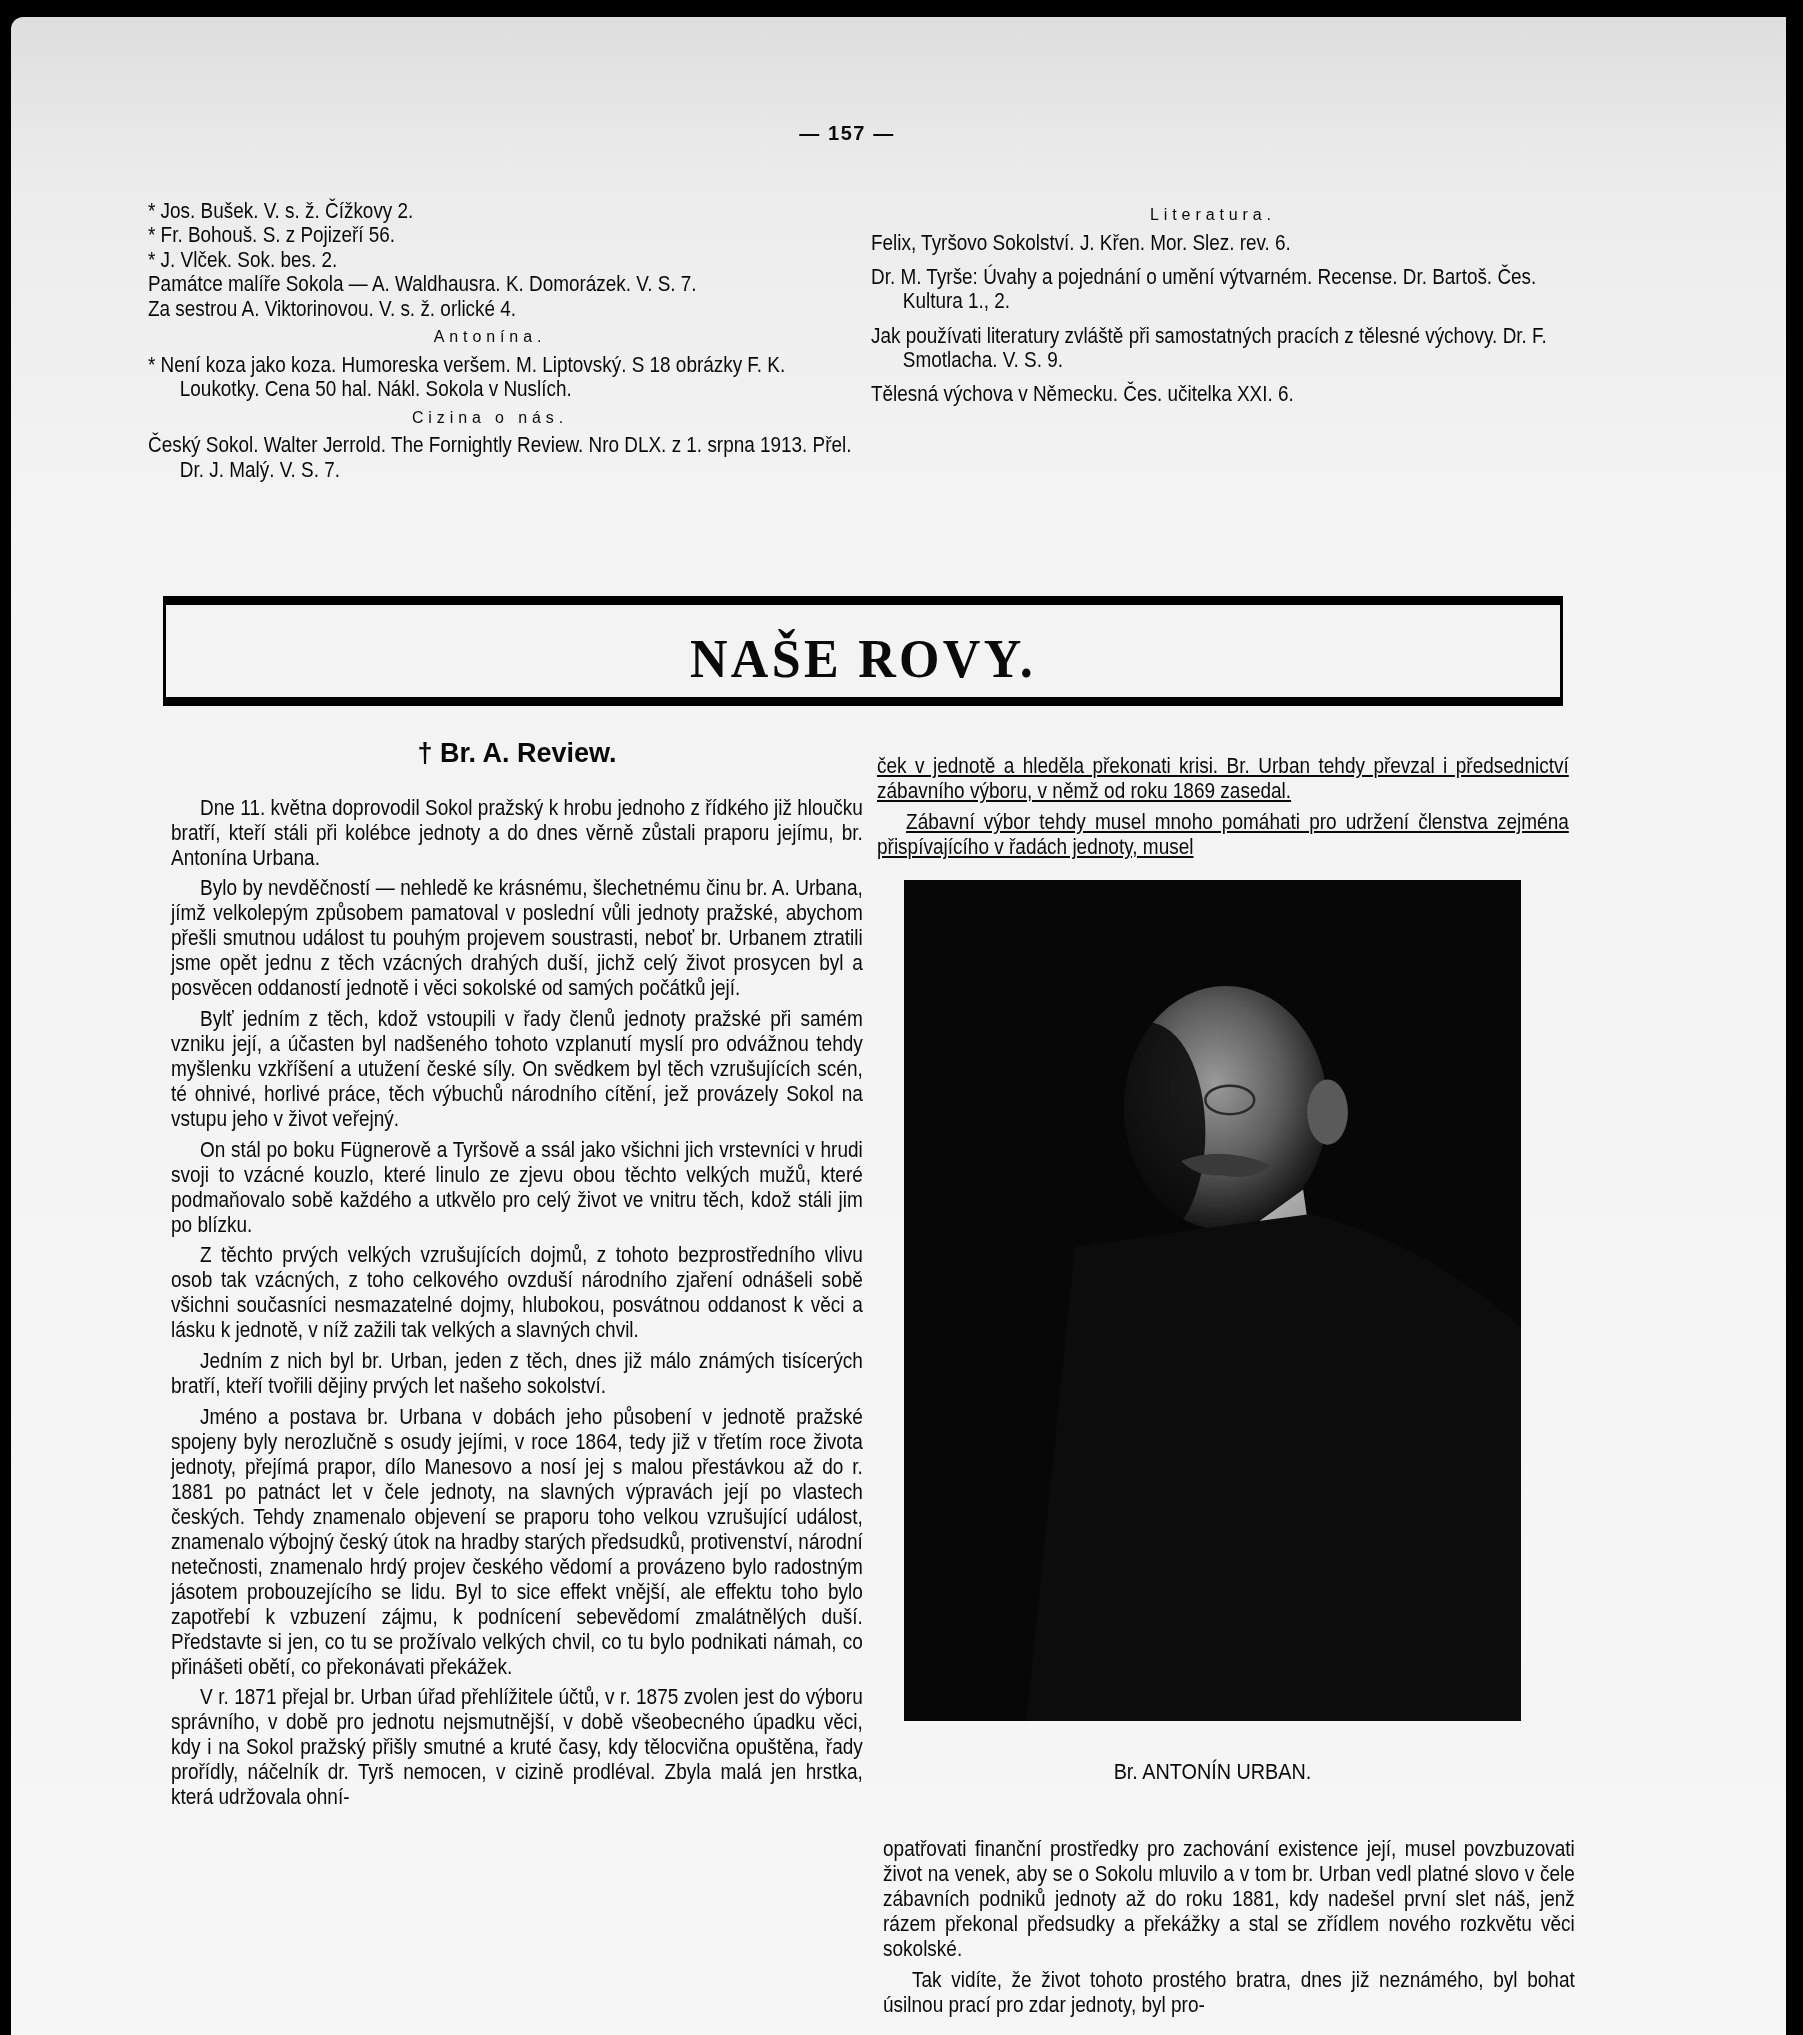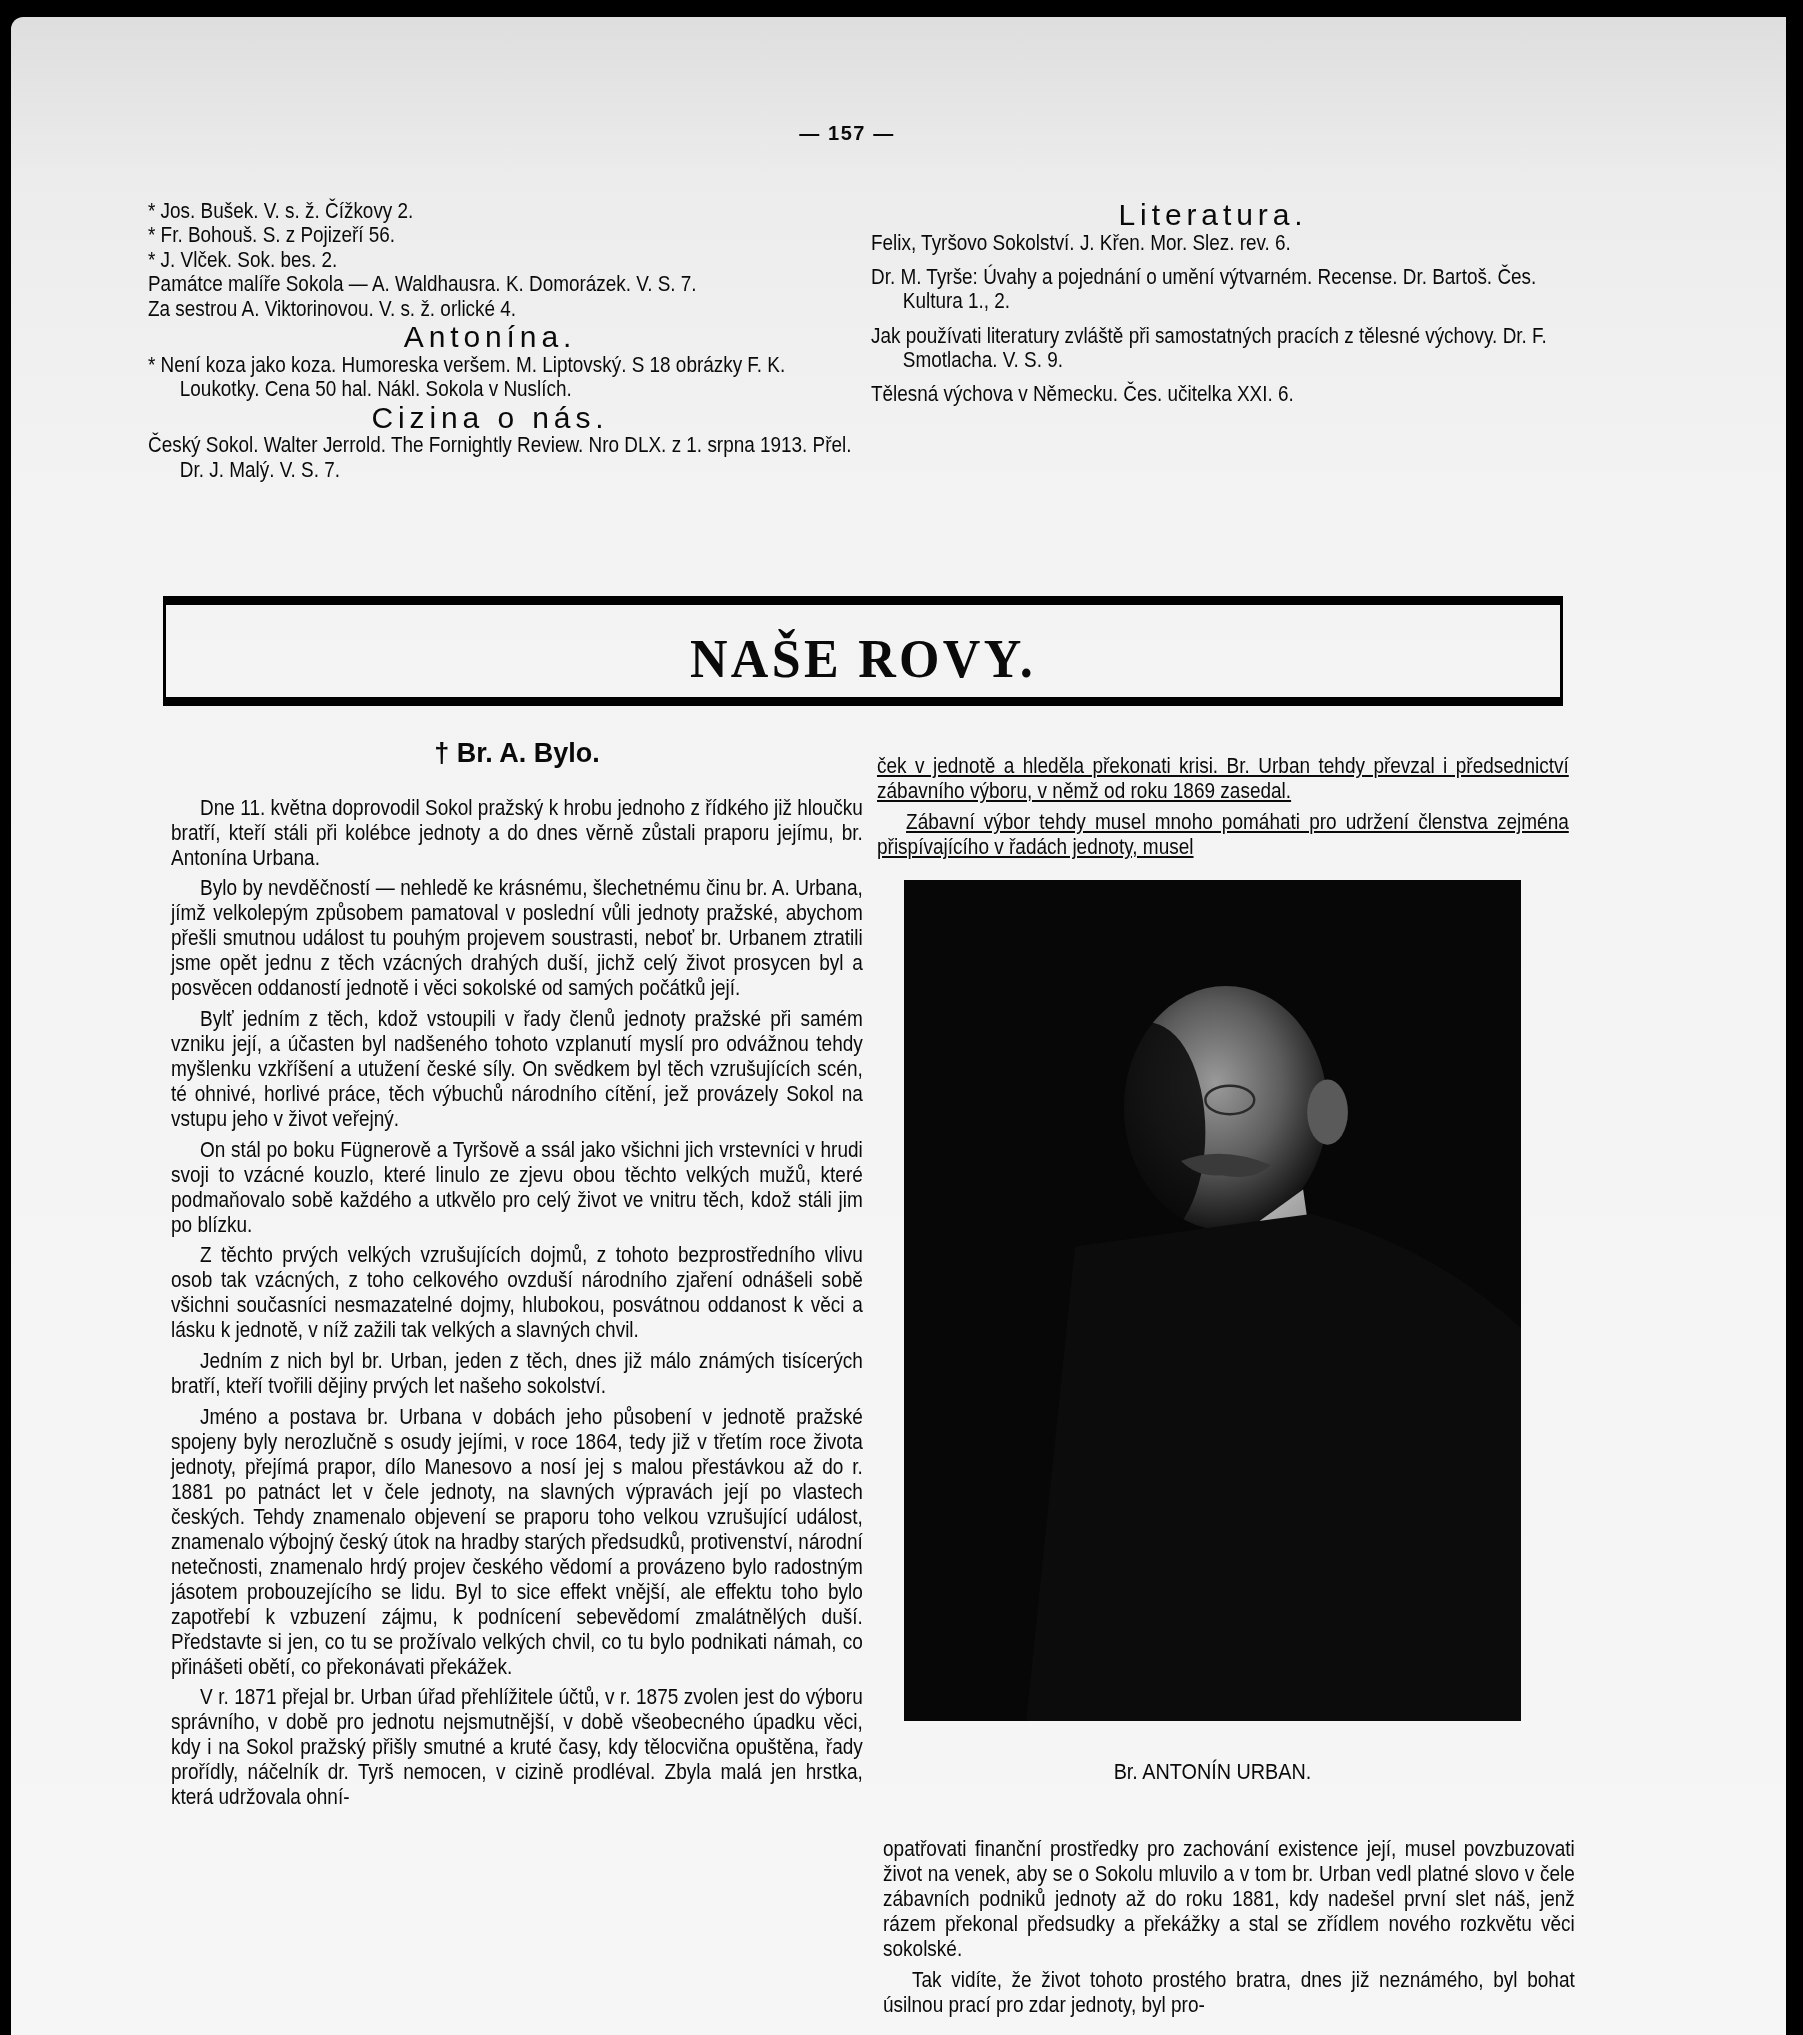--- a/index.html
+++ b/index.html
@@ -22,21 +22,21 @@
   }
   .col { position: absolute; font-family: "Liberation Sans", "DejaVu Sans", sans-serif; }
   .top-left { left: 148px; top: 199px; width: 684px; }
   .top-right { left: 871px; top: 199px; width: 684px; }
   .entry {
     font-size: 22px; line-height: 24.4px; margin: 0;
     text-indent: -37px; padding-left: 37px;
     transform: scaleX(0.86); transform-origin: left top; width: 116%;
   }
   .section-head {
-    text-align: center; font-size: 30px; letter-spacing: 4.9px; line-height: 24.4px;
+    text-align: center; font-size: 16px; letter-spacing: 4.9px; line-height: 24.4px;
     margin: 4.1px 0 3.3px 0;
   }
   .gap { height: 9.8px; }
 
   .banner {
     position: absolute; left: 163px; top: 596px; width: 1400px; height: 110px;
     border: 8.1px solid #000; border-top-width: 9px; border-bottom-width: 9px;
     border-left-width: 3.3px; border-right-width: 3.3px;
     box-sizing: border-box;
     padding-left: 8px;
@@ -106,21 +106,21 @@
   <p class="entry">Jak používati literatury zvláště při samostatných pracích z tělesné výchovy. Dr. F. Smotlacha. V. S. 9.</p>
   <div class="gap"></div>
   <p class="entry">Tělesná výchova v Německu. Čes. učitelka XXI. 6.</p>
 </div>
 
 <div class="banner">
   <div class="banner-title">NAŠE ROVY.</div>
 </div>
 
 <div class="body-col left-body">
-  <div class="article-heading">† Br. A. Bylo.</div>
+  <div class="article-heading">† Br. A. Review.</div>
   <p>Dne 11. května doprovodil Sokol pražský k hrobu jednoho z řídkého již hloučku bratří, kteří stáli při kolébce jednoty a do dnes věrně zůstali praporu jejímu, br. Antonína Urbana.</p>
   <p>Bylo by nevděčností — nehledě ke krásnému, šlechetnému činu br. A. Urbana, jímž velkolepým způsobem pamatoval v poslední vůli jednoty pražské, abychom přešli smutnou událost tu pouhým projevem soustrasti, neboť br. Urbanem ztratili jsme opět jednu z těch vzácných drahých duší, jichž celý život prosycen byl a posvěcen oddaností jednotě i věci sokolské od samých počátků její.</p>
   <p>Bylť jedním z těch, kdož vstoupili v řady členů jednoty pražské při samém vzniku její, a účasten byl nadšeného tohoto vzplanutí myslí pro odvážnou tehdy myšlenku vzkříšení a utužení české síly. On svědkem byl těch vzrušujících scén, té ohnivé, horlivé práce, těch výbuchů národního cítění, jež provázely Sokol na vstupu jeho v život veřejný.</p>
   <p>On stál po boku Fügnerově a Tyršově a ssál jako všichni jich vrstevníci v hrudi svoji to vzácné kouzlo, které linulo ze zjevu obou těchto velkých mužů, které podmaňovalo sobě každého a utkvělo pro celý život ve vnitru těch, kdož stáli jim po blízku.</p>
   <p>Z těchto prvých velkých vzrušujících dojmů, z tohoto bezprostředního vlivu osob tak vzácných, z toho celkového ovzduší národního zjaření odnášeli sobě všichni současníci nesmazatelné dojmy, hlubokou, posvátnou oddanost k věci a lásku k jednotě, v níž zažili tak velkých a slavných chvil.</p>
   <p>Jedním z nich byl br. Urban, jeden z těch, dnes již málo známých tisícerých bratří, kteří tvořili dějiny prvých let našeho sokolství.</p>
   <p>Jméno a postava br. Urbana v dobách jeho působení v jednotě pražské spojeny byly nerozlučně s osudy jejími, v roce 1864, tedy již v třetím roce života jednoty, přejímá prapor, dílo Manesovo a nosí jej s malou přestávkou až do r. 1881 po patnáct let v čele jednoty, na slavných výpravách její po vlastech českých. Tehdy znamenalo objevení se praporu toho velkou vzrušující událost, znamenalo výbojný český útok na hradby starých předsudků, protivenství, národní netečnosti, znamenalo hrdý projev českého vědomí a provázeno bylo radostným jásotem probouzejícího se lidu. Byl to sice effekt vnější, ale effektu toho bylo zapotřebí k vzbuzení zájmu, k podnícení sebevědomí zmalátnělých duší. Představte si jen, co tu se prožívalo velkých chvil, co tu bylo podnikati námah, co přinášeti obětí, co překonávati překážek.</p>
   <p>V r. 1871 přejal br. Urban úřad přehlížitele účtů, v r. 1875 zvolen jest do výboru správního, v době pro jednotu nejsmutnější, v době všeobecného úpadku věci, kdy i na Sokol pražský přišly smutné a kruté časy, kdy tělocvična opuštěna, řady prořídly, náčelník dr. Tyrš nemocen, v cizině prodléval. Zbyla malá jen hrstka, která udržovala ohní-</p>
 </div>
 

